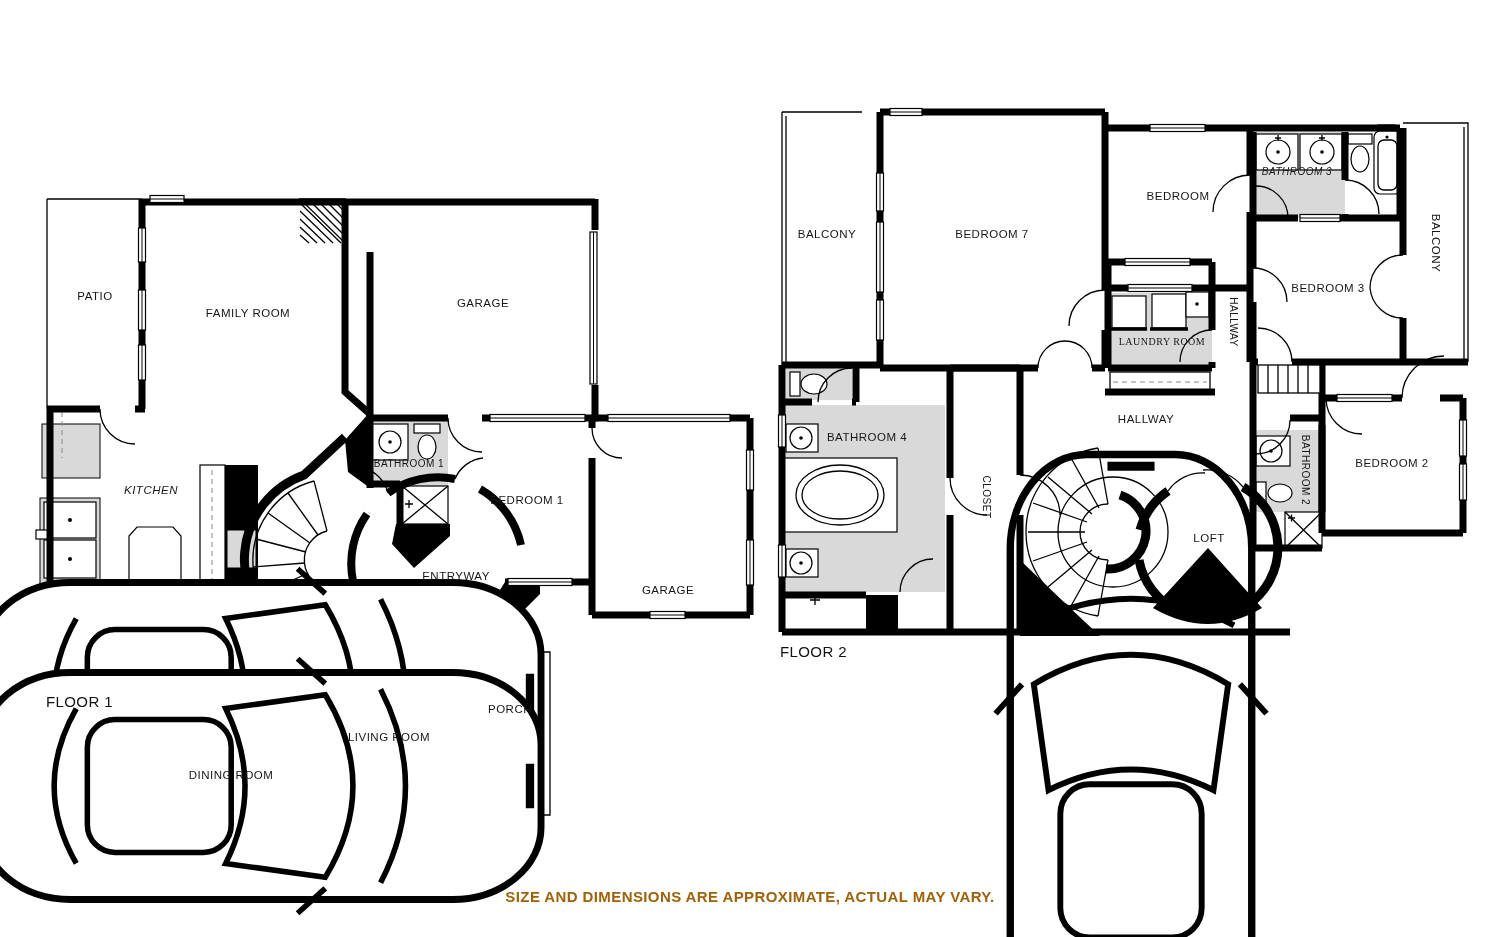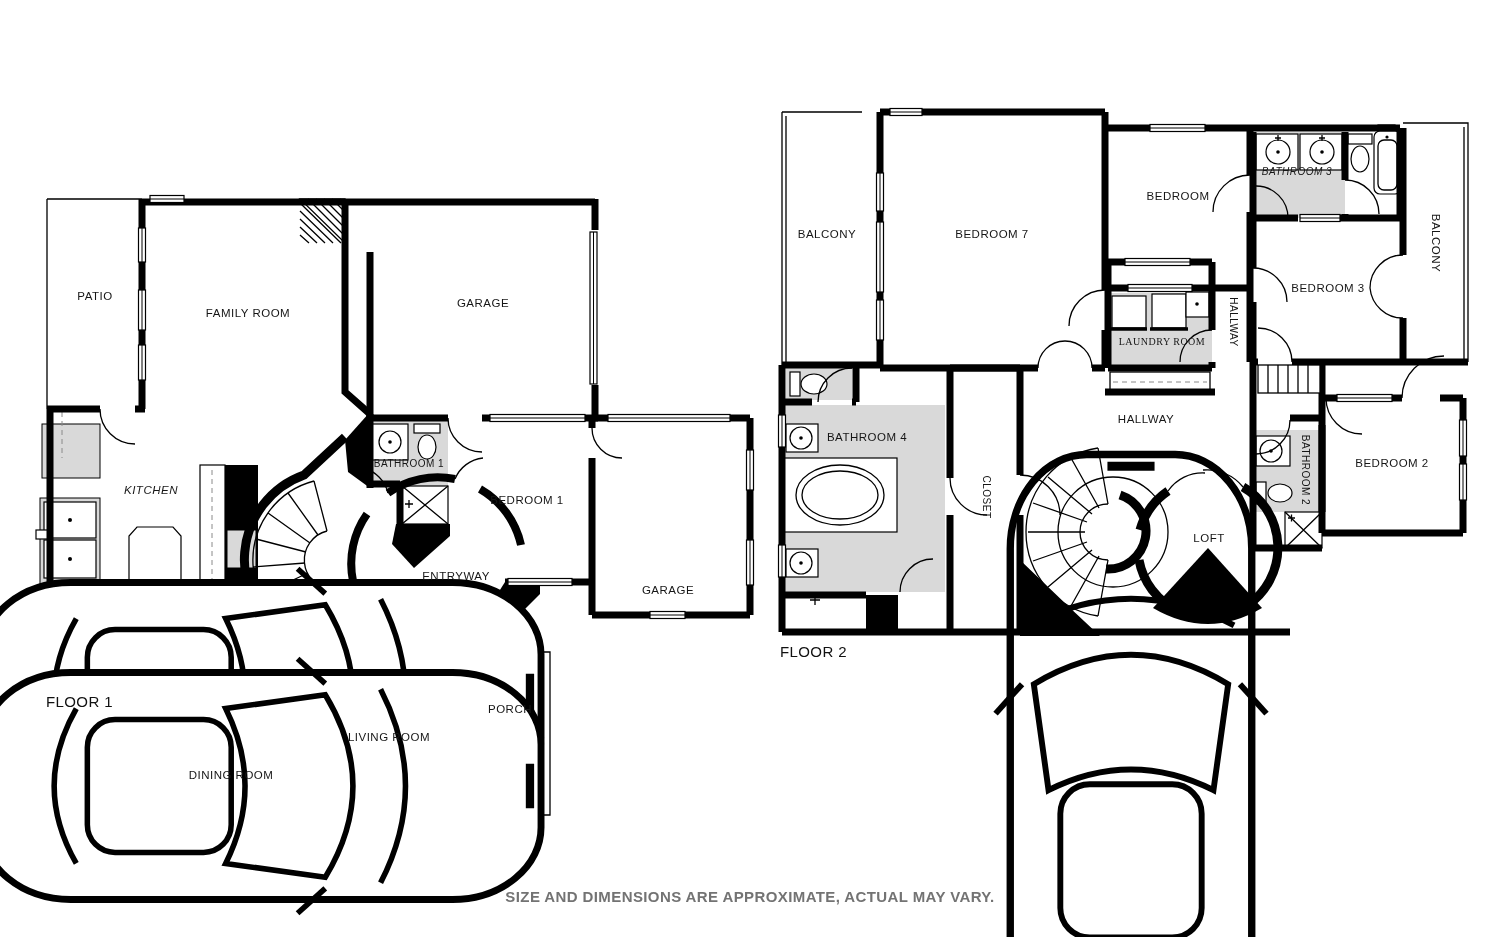--- a/index.html
+++ b/index.html
@@ -2,21 +2,21 @@
 <html><head>
 <meta charset="utf-8">
 <style>
   html,body{margin:0;padding:0;background:#fff;}
   .stage{position:relative;width:1500px;height:937px;background:#fff;overflow:hidden;
          font-family:"Liberation Sans",sans-serif;}
   svg{position:absolute;left:0;top:0;}
   .title{position:absolute;top:20px;left:0;right:0;text-align:center;
          font-size:20px;color:#111;}
   .footer{position:absolute;top:888px;left:0;right:0;text-align:center;
-          font-size:15px;font-weight:bold;color:#737373;letter-spacing:.4px;}
+          font-size:15px;font-weight:bold;color:#a16207;letter-spacing:.4px;}
   .lbl{position:absolute;transform:translate(-50%,-50%);font-size:11.5px;
        letter-spacing:.5px;color:#161616;white-space:nowrap;}
   .lbl.sm{font-size:10px;}
   .lbl.vert{transform:translate(-50%,-50%) rotate(90deg);}
   .floorlbl{position:absolute;font-size:15px;color:#111;letter-spacing:.4px;}
   
   .w{stroke:#000;stroke-width:7;fill:none;}
   .w2{stroke:#000;stroke-width:9;fill:none;}
   .t{stroke:#000;stroke-width:1.3;fill:none;}
   .wh{fill:#fff;stroke:#000;stroke-width:1.2;}

